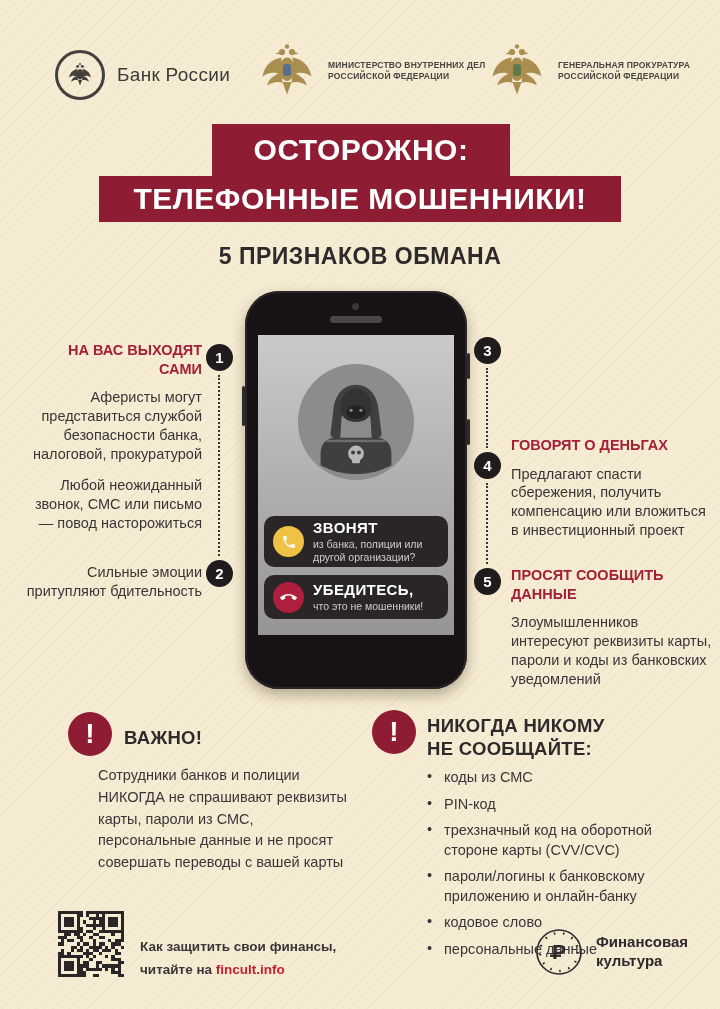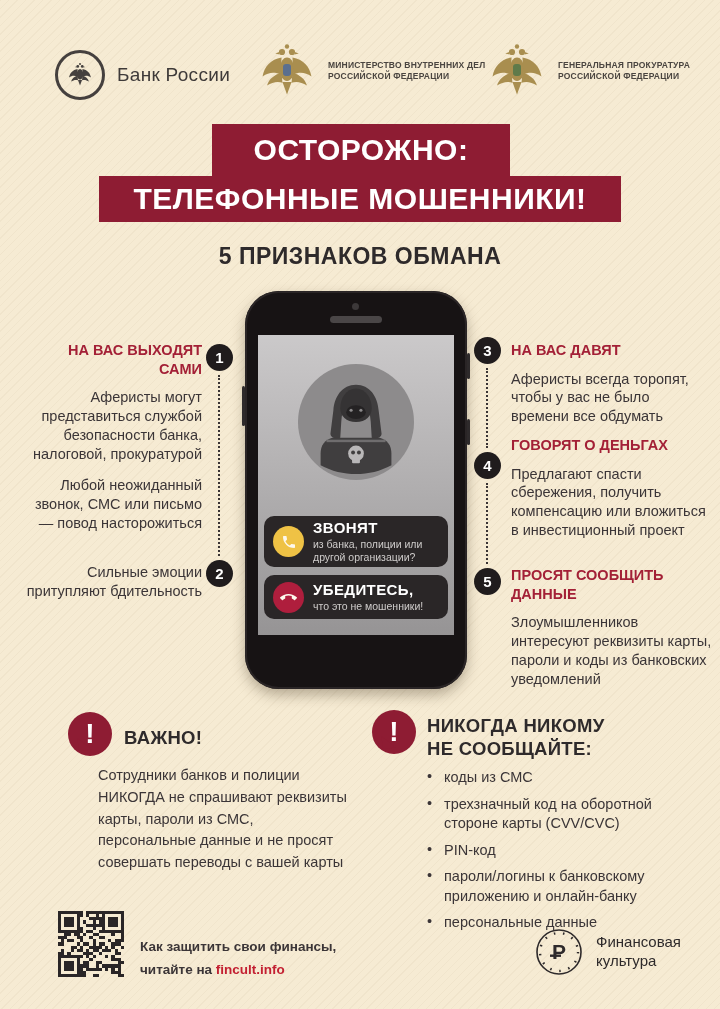--- a/index.html
+++ b/index.html
@@ -69,21 +69,21 @@
   .never-list li{position:relative;padding-left:19px;margin-bottom:7px;}
   .never-list li::before{content:"•";position:absolute;left:2px;top:-1px;color:#3b3537;}
 
   
   .qr{left:58px;top:911px;width:66px;height:66px;}
   .qr svg{width:100%;height:100%;}
   .qr-caption{left:140px;top:936px;font-size:13.5px;font-weight:bold;color:#3b3537;line-height:1.7;}
   .qr-caption .link{color:#c32032;}
   .fincult{left:535px;top:928px;display:flex;align-items:center;gap:13px;}
   .coin{width:48px;height:48px;}
-  .fincult-name{font-size:15px;font-weight:normal;color:#2e2a2b;line-height:1.25;}
+  .fincult-name{font-size:15px;font-weight:bold;color:#2e2a2b;line-height:1.25;}
 </style>
 </head>
 <body>
 
 <svg width="0" height="0" style="position:absolute">
   <defs>
     <symbol id="eagle" viewBox="0 0 64 64">
       <circle cx="32" cy="5" r="2.4"></circle>
       <circle cx="26.5" cy="11" r="3.4"></circle>
       <circle cx="37.5" cy="11" r="3.4"></circle>
@@ -163,24 +163,20 @@
   </div>
   <div class="abs badge" style="left:206px;top:344px;">1</div>
 
   <div class="abs sign right-al" style="left:14px;top:563px;width:188px;">
     <p>Сильные эмоции притупляют бдительность</p>
   </div>
   <div class="abs badge" style="left:206px;top:560px;">2</div>
   <div class="abs dotline" style="left:218px;top:375px;height:181px;"></div>
 
   <div class="abs badge" style="left:474px;top:337px;">3</div>
-  <div class="abs sign" style="left:511px;top:341px;width:185px;">
-    <h3>НА ВАС ДАВЯТ</h3>
-    <p>Аферисты всегда торопят, чтобы у вас не было времени все обдумать</p>
-  </div>
 
   <div class="abs badge" style="left:474px;top:452px;">4</div>
   <div class="abs sign" style="left:511px;top:436px;width:200px;">
     <h3>ГОВОРЯТ О ДЕНЬГАХ</h3>
     <p>Предлагают спасти сбережения, получить компенсацию или вложиться в инвестиционный проект</p>
   </div>
 
   <div class="abs badge" style="left:474px;top:568px;">5</div>
   <div class="abs sign" style="left:511px;top:566px;width:205px;">
     <h3>ПРОСЯТ СООБЩИТЬ ДАННЫЕ</h3>
@@ -230,23 +226,24 @@
   <div class="abs sec-head" style="left:124px;top:726px;">ВАЖНО!</div>
   <div class="abs sec-body" style="left:98px;top:765px;width:250px;">Сотрудники банков и полиции НИКОГДА не спрашивают реквизиты карты, пароли из СМС, персональные данные и не просят совершать переводы с вашей карты</div>
 
   <div class="bubble" style="left:372px;top:710px;">!</div>
   <div class="abs sec-head" style="left:427px;top:714px;">
     <span style="display:block">НИКОГДА НИКОМУ</span>
     <span style="display:block">НЕ СООБЩАЙТЕ:</span>
   </div>
   <ul class="abs never-list" style="left:425px;top:768px;width:268px;">
     <li>коды из СМС</li>
+    <li>PIN-код</li>
     <li>трехзначный код на оборотной стороне карты (CVV/CVC)</li>
-    <li>PIN-код</li>
     <li>пароли/логины к банковскому приложению и онлайн-банку</li>
+    <li>кодовое слово</li>
     <li>персональные данные</li>
   </ul>
 
   <div class="abs qr">
     <svg viewBox="0 0 21 21" shape-rendering="crispEdges">
         <g class="modules" fill="#2a2627">
           <rect x="0" y="0" width="7" height="7"></rect>
           <rect x="1" y="1" width="5" height="5" fill="#f6ebd3"></rect>
           <rect x="2" y="2" width="3" height="3"></rect>
           <rect x="14" y="0" width="7" height="7"></rect>

